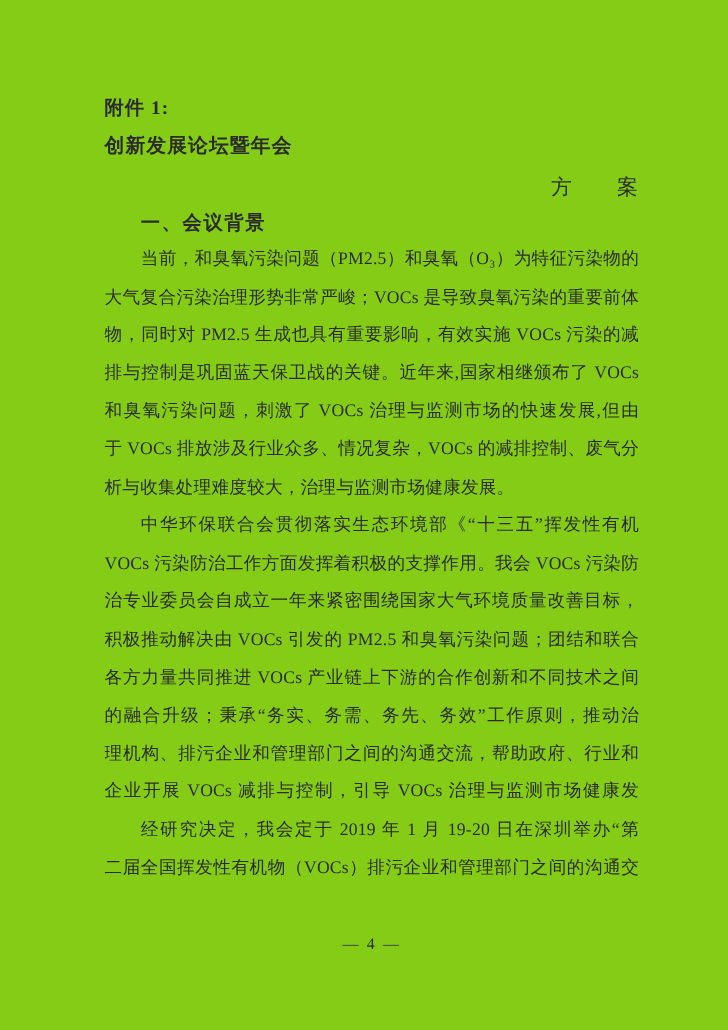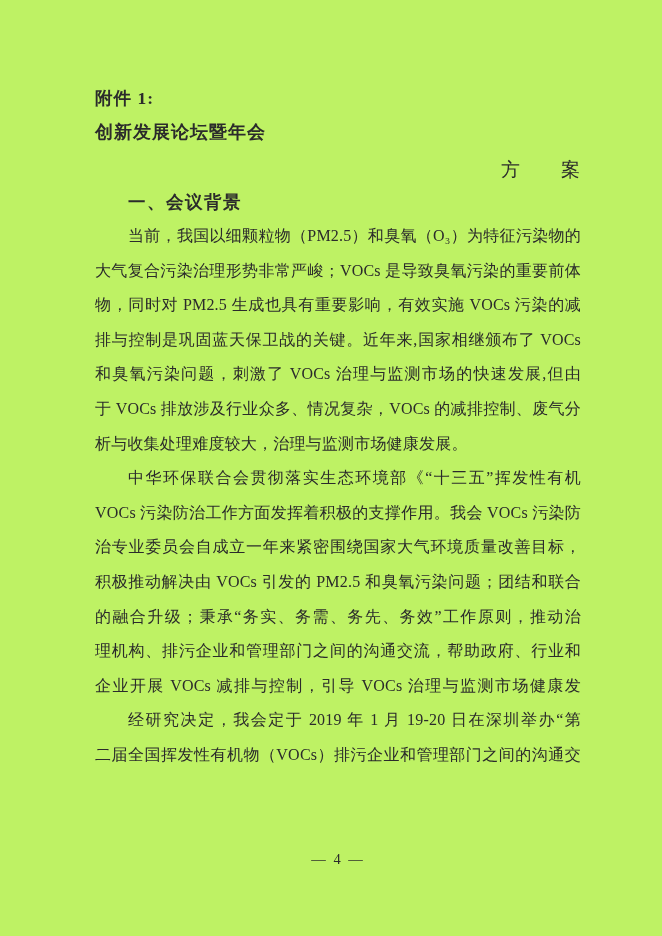--- a/index.html
+++ b/index.html
@@ -4,21 +4,21 @@
 <style>
   html, body {
     margin: 0;
     padding: 0;
     background: #ffffff;
   }
   .doc-page {
     position: relative;
     width: 662px;
     height: 936px;
-    background: #bef264;
+    background: #84cc16;
     font-family: "Liberation Serif", "DejaVu Serif", serif;
     color: #2b2b2b;
     overflow: hidden;
   }
   .attachment-label {
     position: absolute;
     left: 95px;
     top: 86px;
     font-size: 17.5px;
     font-weight: bold;
@@ -96,31 +96,32 @@
 
   <div class="attachment-label">附件 1:</div>
 
   <div class="doc-title">创新发展论坛暨年会</div>
 
   <div class="doc-subtitle">方　　案</div>
 
   <div class="section-heading">一、会议背景</div>
 
   <div class="body-block">
-    <div class="ln j ind">当前，我国以细颗粒物（PM2.5）和臭氧（O₃）为特征污染物的</div>
+    <div class="ln j ind">当前，和臭氧污染问题（PM2.5）和臭氧（O₃）为特征污染物的</div>
     <div class="ln j">大气复合污染治理形势非常严峻；VOCs 是导致臭氧污染的重要前体</div>
     <div class="ln j">物，同时对 PM2.5 生成也具有重要影响，有效实施 VOCs 污染的减</div>
     <div class="ln j">排与控制是巩固蓝天保卫战的关键。近年来,国家相继颁布了 VOCs</div>
     <div class="ln j">和臭氧污染问题，刺激了 VOCs 治理与监测市场的快速发展,但由</div>
     <div class="ln j">于 VOCs 排放涉及行业众多、情况复杂，VOCs 的减排控制、废气分</div>
     <div class="ln">析与收集处理难度较大，治理与监测市场健康发展。</div>
     <div class="ln j ind">中华环保联合会贯彻落实生态环境部《“十三五”挥发性有机</div>
     <div class="ln j">VOCs 污染防治工作方面发挥着积极的支撑作用。我会 VOCs 污染防</div>
     <div class="ln j">治专业委员会自成立一年来紧密围绕国家大气环境质量改善目标，</div>
     <div class="ln j">积极推动解决由 VOCs 引发的 PM2.5 和臭氧污染问题；团结和联合</div>
+    <div class="ln j">各方力量共同推进 VOCs 产业链上下游的合作创新和不同技术之间</div>
     <div class="ln j">的融合升级；秉承“务实、务需、务先、务效”工作原则，推动治</div>
     <div class="ln j">理机构、排污企业和管理部门之间的沟通交流，帮助政府、行业和</div>
     <div class="ln j">企业开展 VOCs 减排与控制，引导 VOCs 治理与监测市场健康发展。</div>
     <div class="ln j ind">经研究决定，我会定于 2019 年 1 月 19-20 日在深圳举办“第</div>
     <div class="ln j">二届全国挥发性有机物（VOCs）排污企业和管理部门之间的沟通交流</div>
   </div>
 
   <div class="page-footer">— 4 —</div>
 
 </div>

